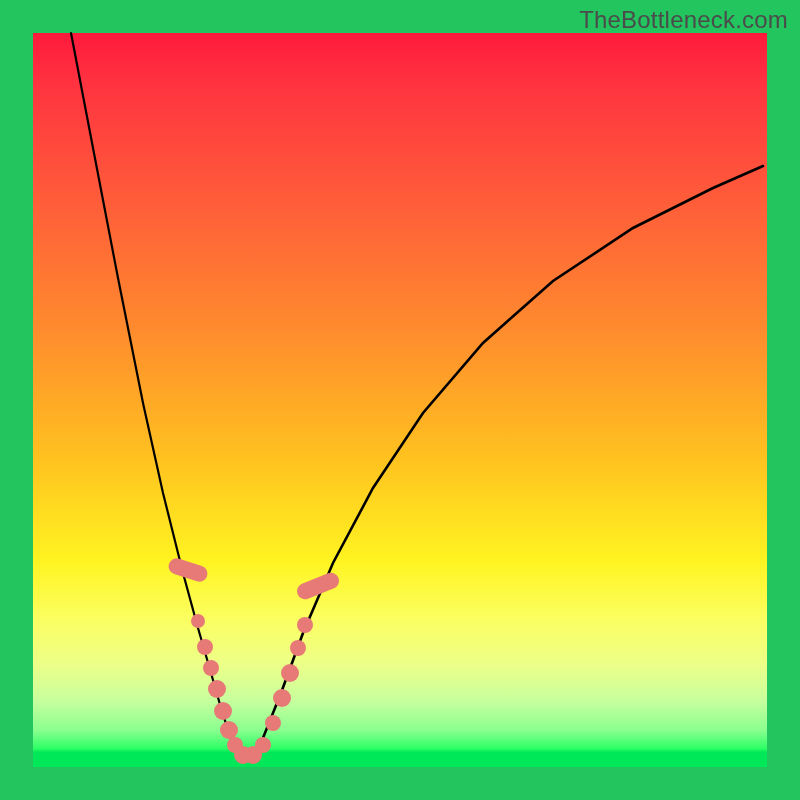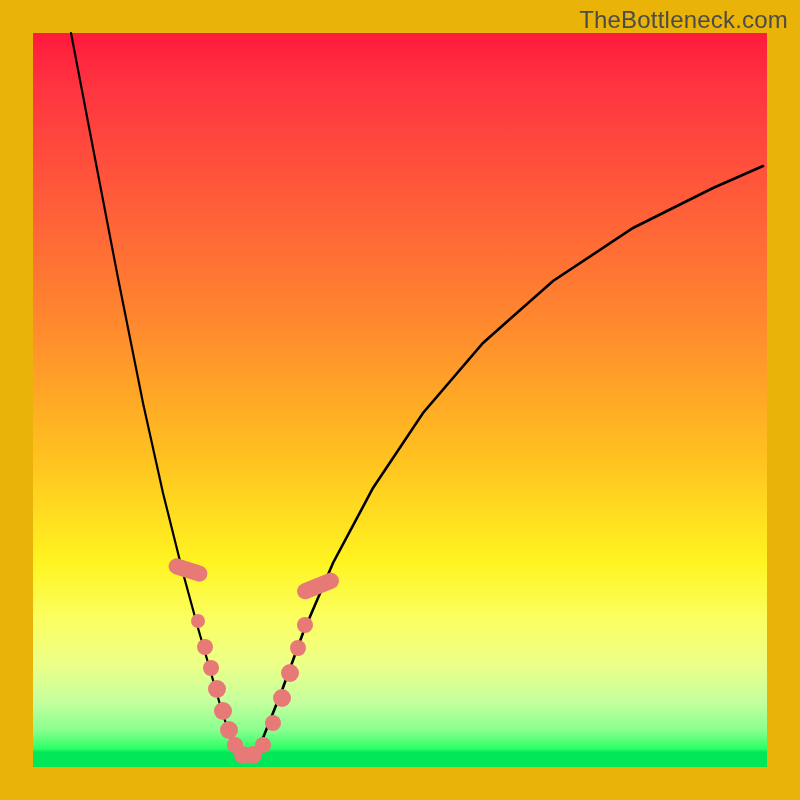--- a/index.html
+++ b/index.html
@@ -10,21 +10,21 @@
     overflow: hidden;
     background: #000;
     font-family: Arial, Helvetica, sans-serif;
   }
   .frame {
     position: absolute;
     top: 0;
     left: 0;
     width: 800px;
     height: 800px;
-    background: #eab308;
+    background: #22c55e;
   }
   .plot-area {
     position: absolute;
     top: 33px;
     left: 33px;
     width: 734px;
     height: 734px;
     
     background: linear-gradient(
       to bottom,

